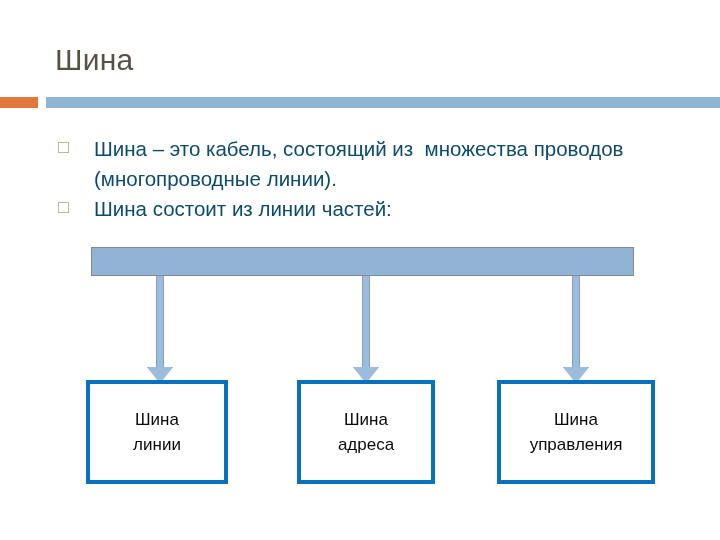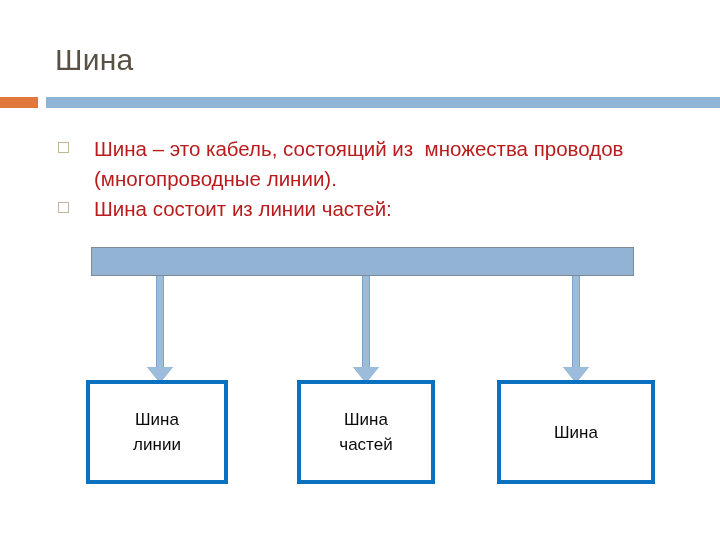--- a/index.html
+++ b/index.html
@@ -61,21 +61,21 @@
     left: 56px;
     top: 134px;
     width: 620px;
   }
   .bullet-row {
     position: relative;
     display: block;
     padding-left: 38px;
     font-size: 20.5px;
     line-height: 30px;
-    color: #b91c1c;
+    color: #0c4a6e;
   }
   .bullet-marker {
     position: absolute;
     left: 2px;
     top: 8px;
     width: 11px;
     height: 11px;
     border: 1.5px solid #C4B49A;
     box-sizing: border-box;
     background: transparent;
@@ -217,20 +217,21 @@
     <div class="head"></div>
   </div>
 
   <div class="part-box" id="box-1">
     <span class="line">Шина</span>
     <span class="line">линии</span>
   </div>
 
   <div class="part-box" id="box-2">
     <span class="line">Шина</span>
-    <span class="line">частей</span>
+    <span class="line">адреса</span>
   </div>
 
   <div class="part-box" id="box-3">
     <span class="line">Шина</span>
+    <span class="line">управления</span>
   </div>
 
 </div>
 
 </body></html>

